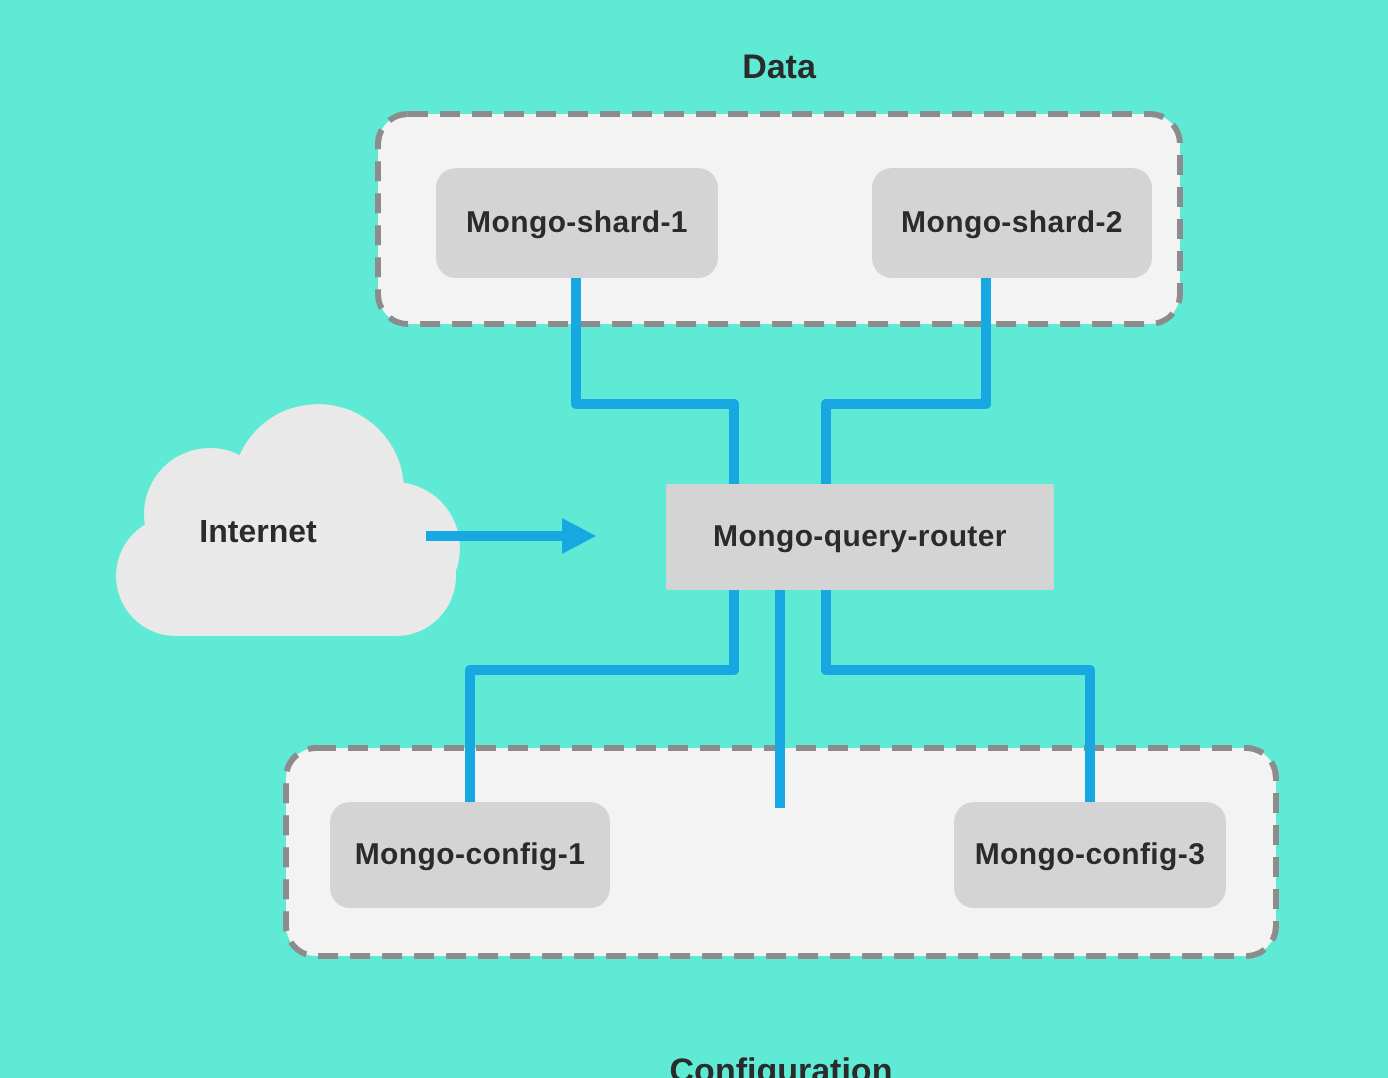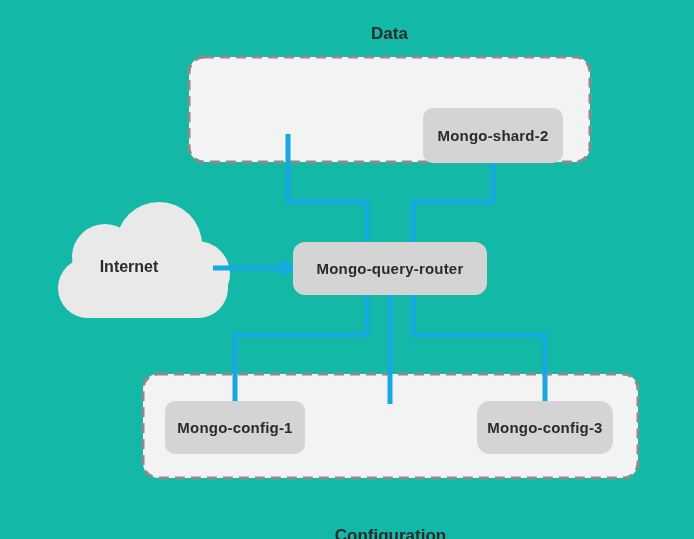--- a/index.html
+++ b/index.html
@@ -4,21 +4,21 @@
 <style>
   html, body {
     margin: 0;
     padding: 0;
     background: #ffffff;
   }
   .stage {
     position: relative;
     width: 694px;
     height: 539px;
-    background: #14b8a6;
+    background: #5eead4;
     font-family: "Liberation Sans", sans-serif;
     overflow: hidden;
   }
   .art {
     position: absolute;
     left: 0;
     top: 0;
   }
   .group-box {
     fill: #f3f3f3;
@@ -48,21 +48,22 @@
     display: flex;
     align-items: center;
     justify-content: center;
     color: #2b2b2b;
     font-weight: bold;
     font-size: 15px;
     letter-spacing: 0.2px;
     white-space: nowrap;
   }
   .node.router {
-    border-radius: 12px;
+    border-radius: 1px;
+    margin-left: 40px;
   }
   .group-label {
     position: absolute;
     text-align: center;
     color: #2b2b2b;
     font-weight: bold;
     font-size: 17px;
   }
   .internet-label {
     position: absolute;
@@ -102,31 +103,34 @@
       <path class="conn" d="M213 268 H283"></path>
       <path class="arrow-head" d="M281 259 L298 268 L281 277 Z"></path>
     </g>
   </svg>
 
   <div class="group-label" style="left:189px; top:24px; width:401px;">Data</div>
   <div class="group-label" style="left:143px; top:490px; width:495px;margin-top:36px;">Configuration</div>
 
   <div class="internet-label">Internet</div>
 
+  <div class="node" style="left:218px; top:84px; width:141px; height:55px;">
+    <span>Mongo-shard-1</span>
+  </div>
 
-  <div class="node" style="left:423px; top:84px; width:140px; height:55px;margin-top:24px;">
+  <div class="node" style="left:436px; top:84px; width:140px; height:55px;">
     <span>Mongo-shard-2</span>
   </div>
 
   <div class="node router" style="left:293px; top:242px; width:194px; height:53px;">
     <span>Mongo-query-router</span>
   </div>
 
   <div class="node" style="left:165px; top:401px; width:140px; height:53px;">
     <span>Mongo-config-1</span>
   </div>
 
 
-  <div class="node" style="left:477px; top:401px; width:136px; height:53px;border-radius:13px;">
+  <div class="node" style="left:477px; top:401px; width:136px; height:53px;">
     <span>Mongo-config-3</span>
   </div>
 
 </div>
 
 </body></html>

